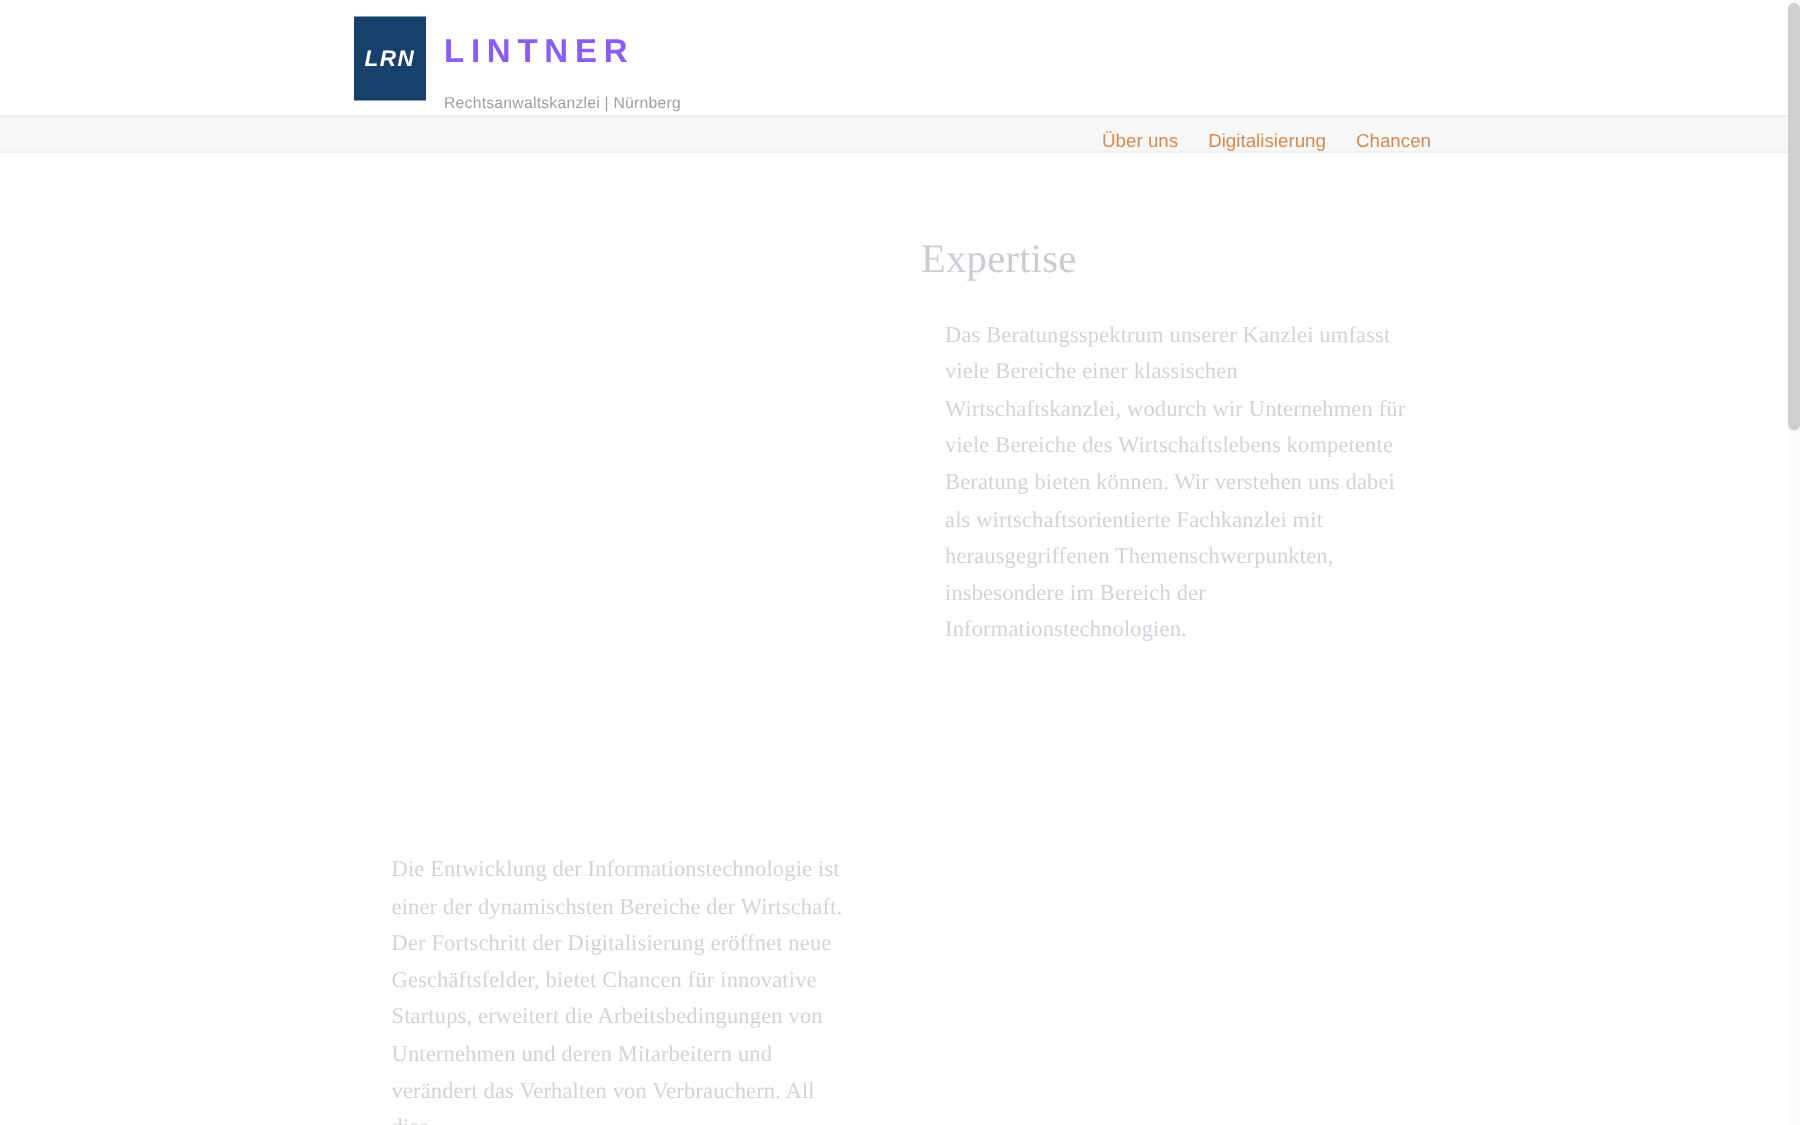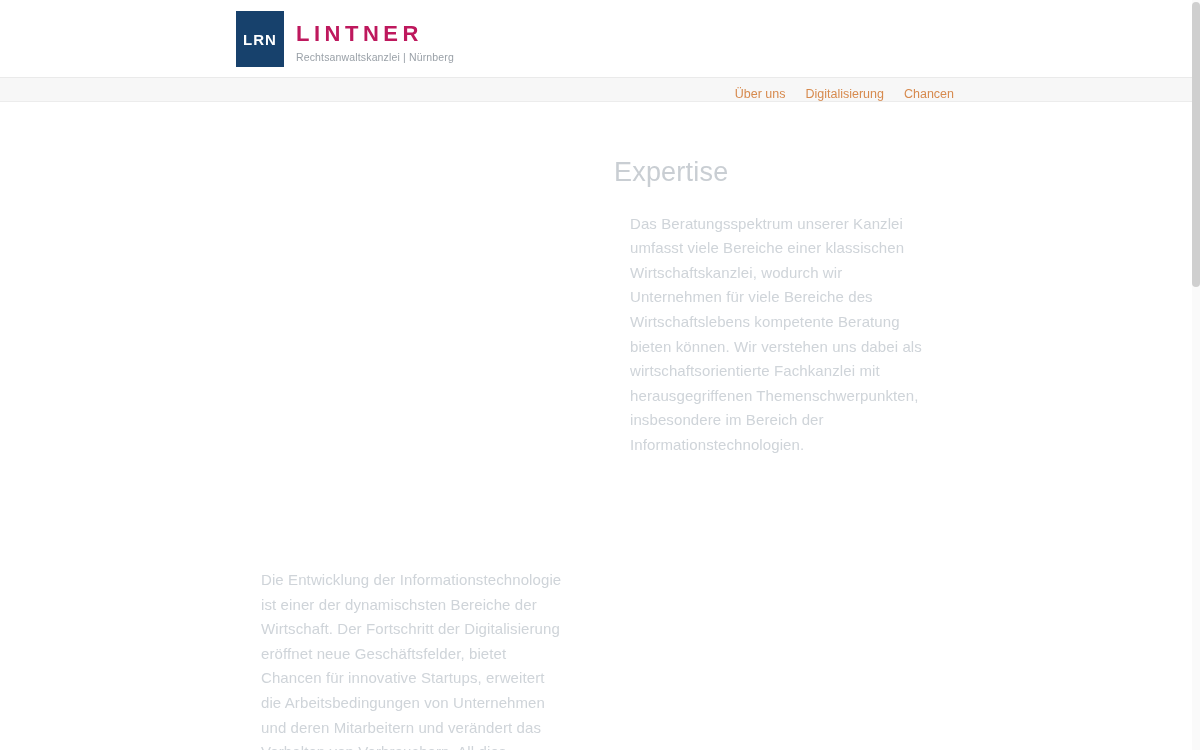--- a/index.html
+++ b/index.html
@@ -38,34 +38,35 @@
     width: 48px;
     height: 56px;
     background: #17416c;
     color: #ffffff;
     display: flex;
     align-items: center;
     justify-content: center;
     font-size: 15px;
     font-weight: bold;
     letter-spacing: 1px;
+    font-style: italic;
   }
   .logo-text {
     margin-left: 12px;
     padding-top: 12px;
   }
   .logo-name {
     font-size: 22px;
     letter-spacing: 4.5px;
-    color: #be185d;
+    color: #8b5cf6;
     font-weight: bold;
     line-height: 1;
   }
   .logo-sub {
-    margin-top: 7px;
+    margin-top: 19px;
     font-size: 10.5px;
     letter-spacing: 0.15px;
     color: #9aa1a8;
     line-height: 1;
   }
 
   
   .nav-bar {
     height: 24px;
     background: #f7f7f7;
@@ -87,20 +88,21 @@
     cursor: pointer;
     white-space: nowrap;
   }
 
   
   .content {
     position: relative;
     width: 1200px;
     height: 648px;
     background: #ffffff;
+    font-family: Liberation Serif, serif;
   }
 
   .section-expertise {
     position: absolute;
     left: 614px;
     top: 56px;
     width: 340px;
   }
   .section-it {
     position: absolute;

